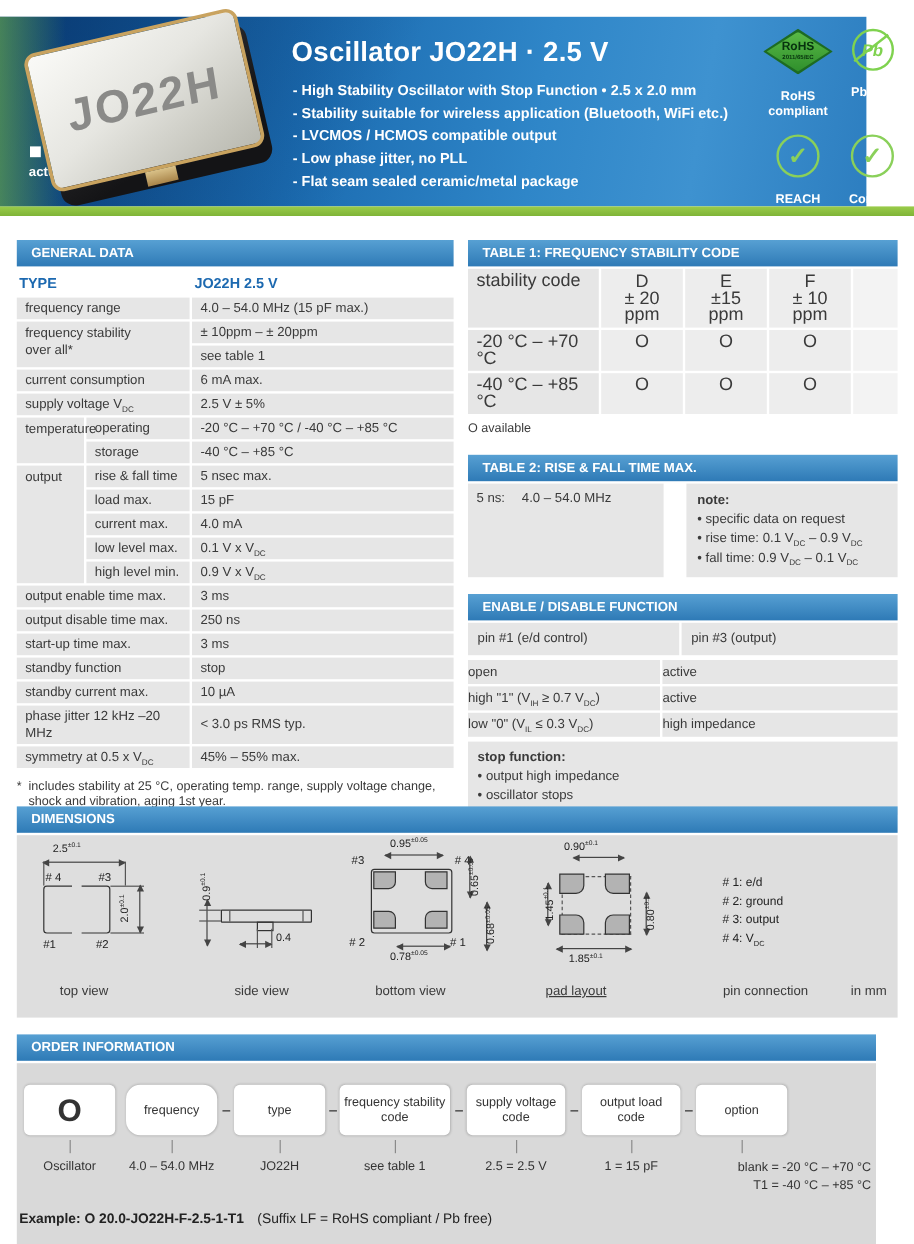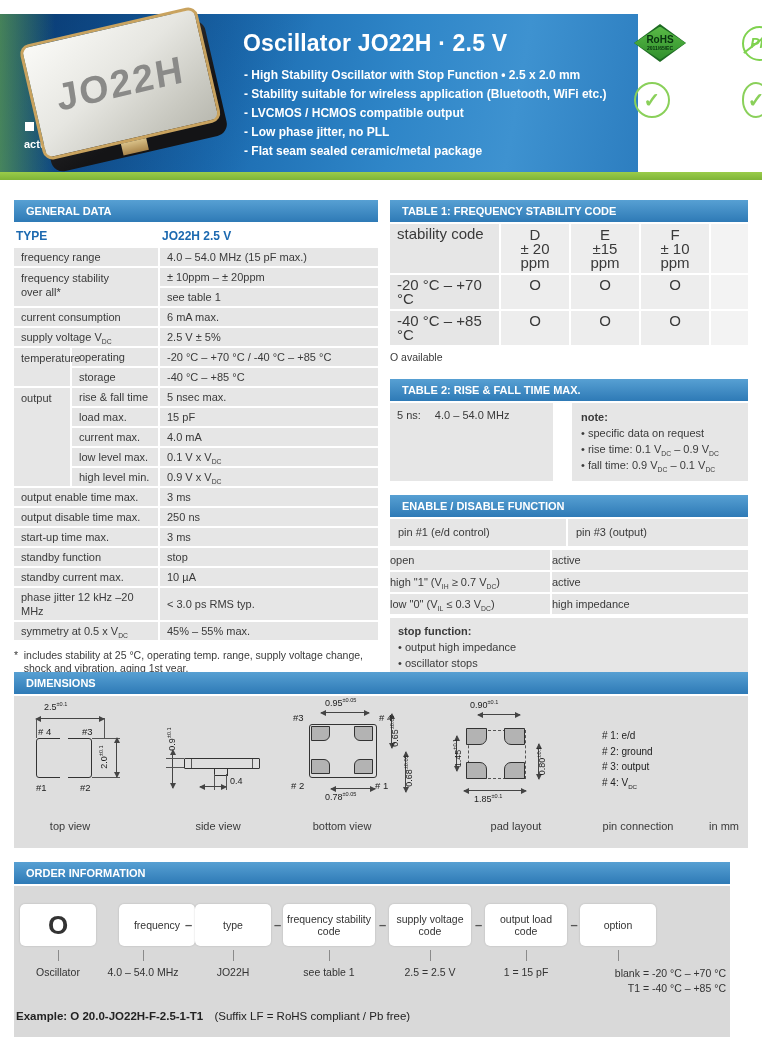--- a/index.html
+++ b/index.html
@@ -3,21 +3,21 @@
 <meta charset="utf-8">
 <style>
   html,body{margin:0;padding:0;background:#fff;}
   .page{position:relative;width:762px;height:1037px;background:#fff;overflow:hidden;
         font-family:"Liberation Sans",sans-serif;color:#3a3a3a;-webkit-font-smoothing:antialiased;}
   sup{font-size:0.62em;vertical-align:super;line-height:0;}
   sub{font-size:0.62em;vertical-align:sub;line-height:0;}
   .pre{white-space:pre-line;}
 
   
-  .banner{position:absolute;left:0;top:14px;width:638px;height:158px;
+  .banner{position:absolute;left:0;top:14px;width:722px;height:158px;
     background:
       linear-gradient(to right, rgba(120,190,70,.55), rgba(120,190,70,0) 55px),
       linear-gradient(115deg, rgba(4,40,90,.55), rgba(4,40,90,0) 45%),
       linear-gradient(100deg,#0e4d8c 0%,#1b6bb0 35%,#2f86c8 62%,#3e92d0 80%,#2d7ec0 100%);}
   .green-bar{position:absolute;left:0;top:172px;width:762px;height:8px;background:linear-gradient(#9acc4a,#7fb437);}
   .banner-title{position:absolute;left:243px;top:16px;font-size:23px;font-weight:bold;color:#fff;letter-spacing:.2px;}
   .bullets{position:absolute;left:244px;top:52px;}
   .bullet{font-size:12px;font-weight:bold;color:#fff;line-height:19px;}
   .actual-square{position:absolute;left:25px;top:108px;width:9px;height:9px;background:#fff;}
   .actual-label{position:absolute;left:24px;top:124px;font-size:11px;font-weight:bold;color:#fff;}
@@ -27,21 +27,21 @@
   .chip-base{position:absolute;left:6px;top:14px;width:180px;height:118px;border-radius:12px;
      background:linear-gradient(160deg,#3a3a3c,#141416 70%);}
   .chip-top{position:absolute;left:0;top:0;width:176px;height:112px;border-radius:10px;
      border:3px solid #c9a35f;background:linear-gradient(150deg,#fafaf7 0%,#e6e6e1 45%,#c9c9c1 80%,#b9b9b0 100%);
      display:flex;align-items:center;justify-content:center;}
   .chip-text{font-size:38px;font-weight:bold;color:#8a8a88;transform:skewX(-4deg);letter-spacing:2px;}
   .chip-pad{position:absolute;left:78px;top:118px;width:26px;height:12px;background:linear-gradient(#d9c188,#a9854a);}
 
   
   .badges{position:absolute;left:634px;top:10px;width:124px;display:grid;grid-template-columns:1fr 1fr;row-gap:12px;}
-  .badge{display:flex;flex-direction:row;align-items:center;}
+  .badge{display:flex;flex-direction:column;align-items:center;}
   .badge-label{margin-top:12px;font-size:10.5px;font-weight:bold;color:#fff;text-align:center;line-height:13px;}
   .rohs-outer{width:58px;height:38px;background:#1d6b22;clip-path:polygon(50% 0,100% 50%,50% 100%,0 50%);
      display:flex;align-items:center;justify-content:center;}
   .rohs-inner{width:52px;height:33px;background:linear-gradient(#59b946,#2f8f2c);clip-path:polygon(50% 0,100% 50%,50% 100%,0 50%);
      display:flex;flex-direction:column;align-items:center;justify-content:center;color:#07330e;}
   .rohs-t{font-size:10px;font-weight:bold;line-height:10px;}
   .rohs-s{font-size:5px;font-weight:bold;line-height:6px;}
   .pb-circle{position:relative;width:31px;height:31px;border:2.5px solid #7fd24f;border-radius:50%;
      display:flex;align-items:center;justify-content:center;color:#7fd24f;font-weight:bold;font-size:14px;font-style:italic;}
   .pb-circle::after{content:"";position:absolute;left:-4px;top:13px;width:36px;height:2px;background:#7fd24f;transform:rotate(-38deg);}
@@ -441,36 +441,36 @@
       <div class="vg" style="left:588px;top:32px;width:110px;" id="pc-lines">
           <div class="pc-line"># 1: e/d</div>
           <div class="pc-line"># 2: ground</div>
           <div class="pc-line"># 3: output</div>
           <div class="pc-line"># 4: V<sub>DC</sub></div>
         </div>
 
       <span class="cap" style="left:56px;">top view</span>
       <span class="cap" style="left:204px;">side view</span>
       <span class="cap" style="left:328px;">bottom view</span>
-      <span class="cap" style="left:502px;">pad layout</span>
+      <span class="cap" style="left:466px;text-decoration:underline;">pad layout</span>
       <span class="cap" style="left:624px;">pin connection</span>
       <span class="cap" style="left:710px;">in mm</span>
     </div>
   </div>
 
   <div class="order">
     <div class="secbar">ORDER INFORMATION</div>
     <div class="order-body" id="order-body">
       <div class="example">
         <b>Example: O 20.0-JO22H-F-2.5-1-T1</b>
         <span>(Suffix LF = RoHS compliant / Pb free)</span>
       </div>
     <div class="obox pre big" style="left: 6px; width: 76px;">O</div>
         <div class="otick" style="left: 44px;"></div>
-        <div class="obox pre" style="left: 105px; width: 76px;">frequency</div>
+        <div class="obox pre" style="left: 91px; width: 76px; border-radius: 12px;">frequency</div>
         <div class="otick" style="left: 129px;"></div>
         <div class="obox pre" style="left: 181px; width: 76px;">type</div>
         <span class="odash" style="left: 171px;">–</span>
         <div class="otick" style="left: 219px;"></div>
         <div class="obox pre" style="left: 269px; width: 92px;">frequency stability
 code</div>
         <span class="odash" style="left: 260px;">–</span>
         <div class="otick" style="left: 315px;"></div>
         <div class="obox pre" style="left: 375px; width: 82px;">supply voltage
 code</div>

